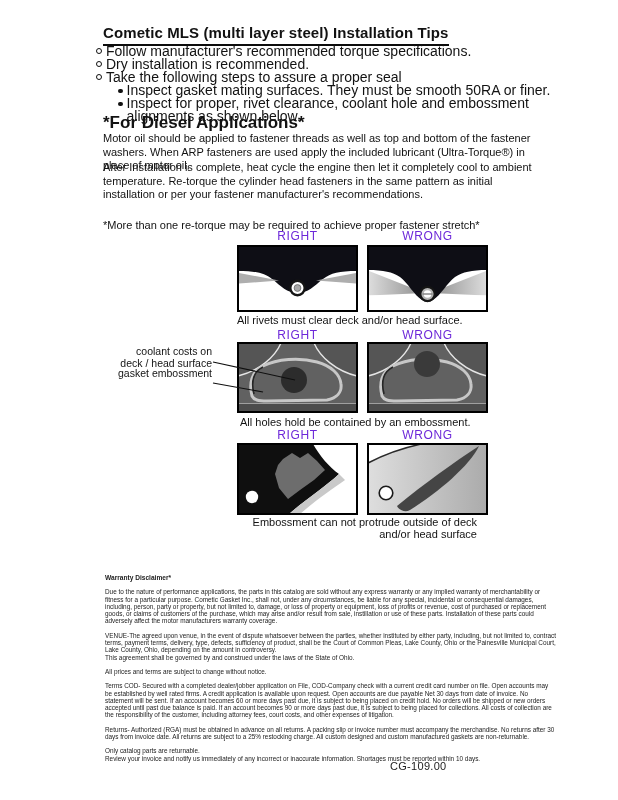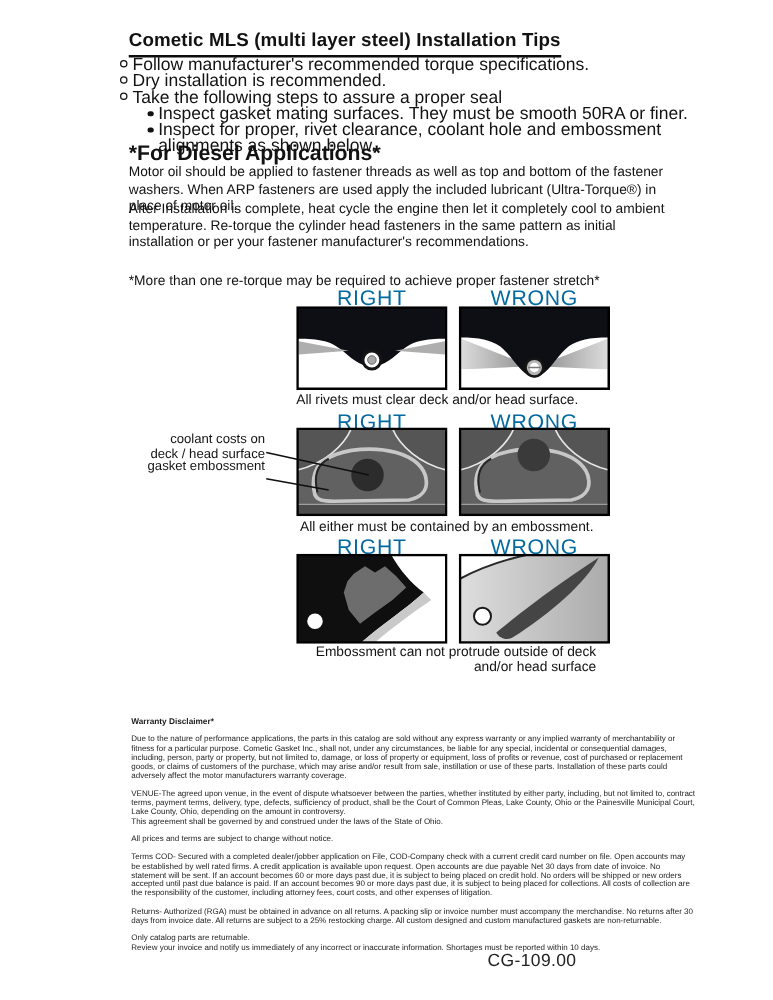--- a/index.html
+++ b/index.html
@@ -16,30 +16,30 @@
   .bdot{flex:0 0 auto;width:4px;height:4px;border:1px solid #111;border-radius:50%;margin-right:4px;position:relative;top:-2px;}
   .sub{margin-left:22px;}
   .sdot{flex:0 0 auto;width:4.5px;height:4.5px;background:#111;border-radius:50%;margin-right:4px;position:relative;top:-2px;}
   
   .dheading{left:103px;top:113px;font-size:17px;font-weight:bold;}
   .dpara{left:103px;width:436px;font-size:11px;line-height:13.5px;}
   .dp1{top:132px;}
   .dp2{top:161px;}
   .dnote{top:219px;}
   
-  .dglabel{width:121px;text-align:center;font-size:17px;letter-spacing:.6px;color:#0369a1;}
+  .dglabel{width:121px;text-align:center;font-size:12px;letter-spacing:.6px;color:#6d28d9;}
   .cap{font-size:11px;line-height:12px;color:#131313;text-align:right;}
   .panel{width:121px;}
   .callout{font-size:10.5px;line-height:11.5px;text-align:right;color:#131313;}
   
   .disc{left:105px;top:574px;width:452px;font-size:6.4px;line-height:7.3px;color:#1c1c1c;}
   .disc .blk{margin:0 0 7px 0;}
   .disc .h{font-weight:bold;font-size:6.6px;}
   
-  .doccode{left:390px;top:760px;font-size:14px;color:#222;letter-spacing:.3px;}
+  .doccode{left:390px;top:760px;font-size:11px;color:#222;letter-spacing:.3px;}
 </style>
 </head>
 <body>
 
 <div class="page">
 
   <div class="abs title">Cometic MLS (multi layer steel) Installation Tips</div>
 
   <div class="abs tips">
     <div class="brow">
@@ -141,21 +141,21 @@
     <path d="M17,52 C14,40 16,30 26,25" fill="none" stroke="#262626" stroke-width="1.6"></path>
     <circle cx="60" cy="22" r="13" fill="#3a3a3a"></circle>
     <rect x="1" y="1" width="119" height="69" fill="none" stroke="#000000" stroke-width="2"></rect>
   </svg>
 
   <svg class="abs" style="left:210px;top:358px;" width="90" height="40" viewBox="0 0 90 40">
     <line x1="3" y1="4" x2="85" y2="22" stroke="#0f0f0f" stroke-width="1.2"></line>
     <line x1="3" y1="25" x2="53" y2="34" stroke="#0f0f0f" stroke-width="1.2"></line>
   </svg>
 
-  <div class="abs cap" style="left:240px;top:416px;">All either must be contained by an embossment.</div>
+  <div class="abs cap" style="left:240px;top:416px;">All holes hold be contained by an embossment.</div>
 
   <div class="abs dglabel" style="left:237px;top:428px;">RIGHT</div>
   <div class="abs dglabel" style="left:367px;top:428px;">WRONG</div>
 
   <svg class="abs panel" style="left:237px;top:443px;" width="121" height="72" viewBox="0 0 121 72">
     <rect x="1" y="1" width="119" height="70" fill="#ffffff"></rect>
     <path d="M1,1 H76 C83,13 92,24 102,31 C88,44 68,57 52,71 L1,71 Z" fill="#0f0f0f"></path>
     <path d="M102,31 C88,44 68,57 52,71 L63,71 C78,58 95,46 108,37 C106,35 104,33 102,31 Z" fill="#c9c9c9"></path>
     <polygon points="46,16 55,10 63,15 71,10 80,18 88,27 77,37 63,47 51,56 42,45 38,31 41,22" fill="#6d6d6d"></polygon>
     <circle cx="15" cy="54" r="6.2" fill="#fdfdfd"></circle>

